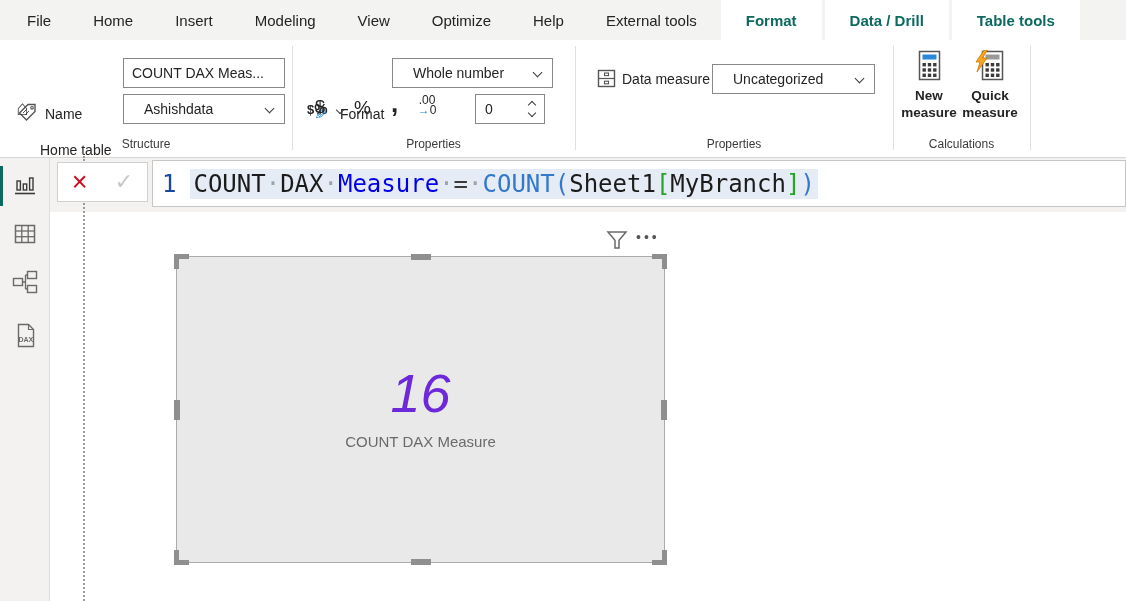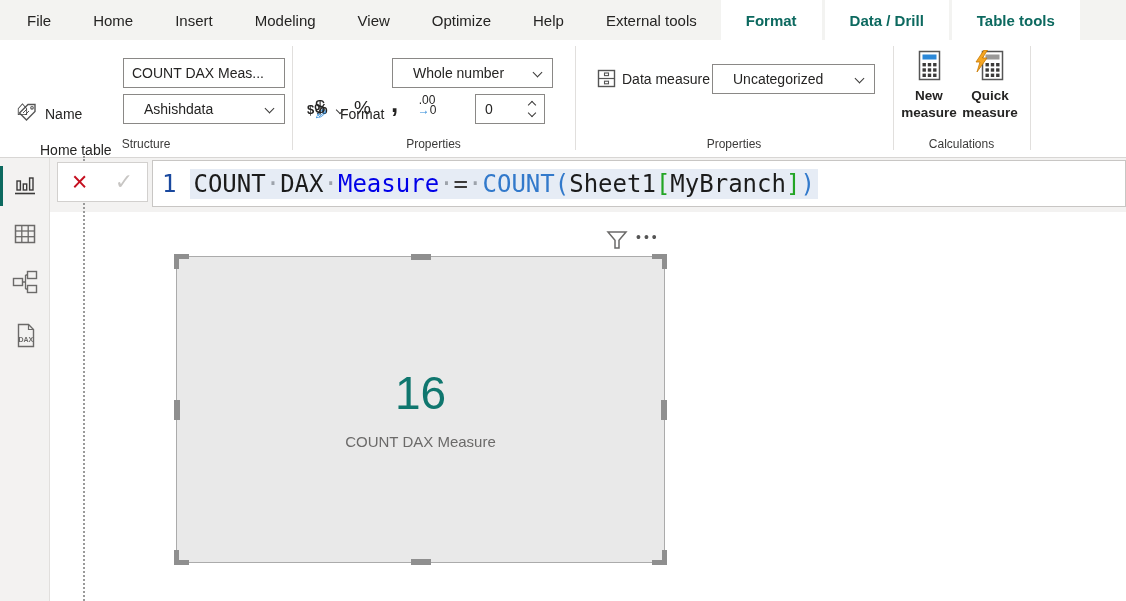--- a/index.html
+++ b/index.html
@@ -64,21 +64,21 @@
     font-family:"DejaVu Sans Mono","Liberation Mono",monospace; font-size:24px; }
   .lineno { color:#19489e; margin-left:9px; margin-right:14px; }
   .codespan { background:#e6ecf5; padding:1px 3px; white-space:pre; }
   .tk-plain { color:#1b1b1b; } .tk-kw { color:#0000e8; } .tk-op { color:#3b3a39; }
   .tk-fn { color:#3279cb; } .tk-bracket { color:#23a525; } .tk-ws { color:#9da3ab; }
   
   .canvas { position:absolute; left:50px; top:212px; width:1076px; height:389px; background:#fff; }
   .card { position:absolute; left:126px; top:44px; width:489px; height:307px;
     background:#e9e9e9; border:1px solid #ababab; display:flex; flex-direction:column;
     align-items:center; justify-content:center; }
-  .card-value { font-size:46px; color:#0f766e; line-height:48px; }
+  .card-value { font-size:54px; color:#6d28d9; line-height:48px;font-style:italic; }
   .card-label { margin-top:16px; font-size:15px; color:#6b6a69; }
   .h-corner { position:absolute; width:15px; height:15px;
     border-top:5px solid #8f8f8f; border-left:5px solid #8f8f8f; }
   .h-tl { left:-3px; top:-3px; }
   .h-tr { right:-3px; top:-3px; transform:rotate(90deg); }
   .h-br { right:-3px; bottom:-3px; transform:rotate(180deg); }
   .h-bl { left:-3px; bottom:-3px; transform:rotate(270deg); }
   .h-mid-h { position:absolute; left:calc(50% - 10px); width:20px; height:6px; background:#8f8f8f; }
   .h-top { top:-3px; } .h-bot { bottom:-3px; }
   .h-mid-v { position:absolute; top:calc(50% - 10px); width:6px; height:20px; background:#8f8f8f; }

